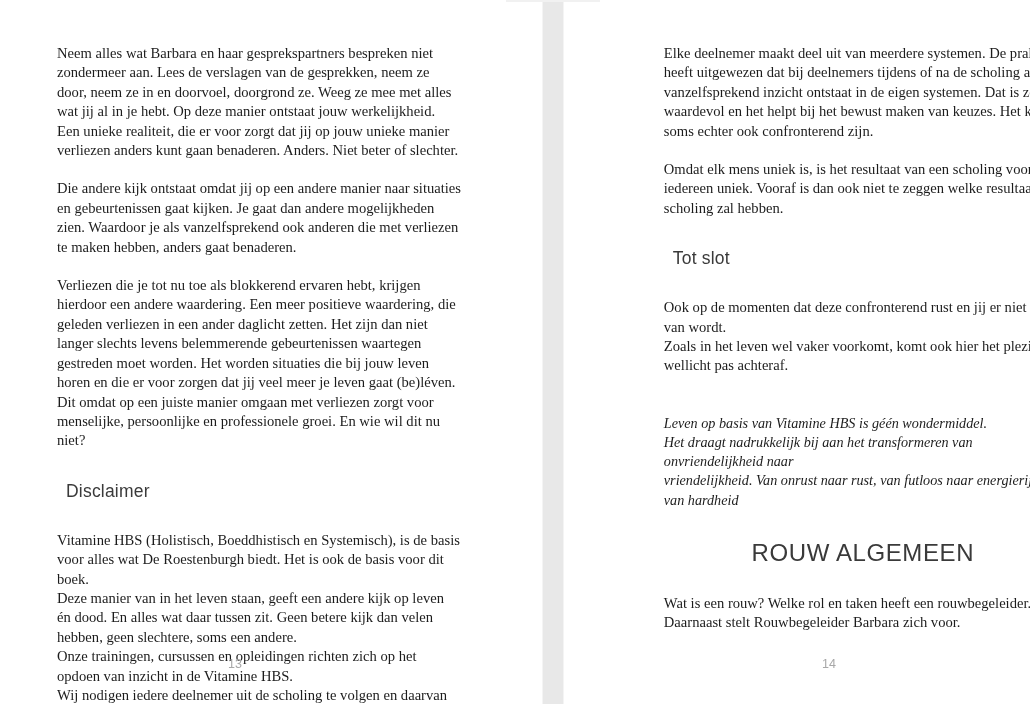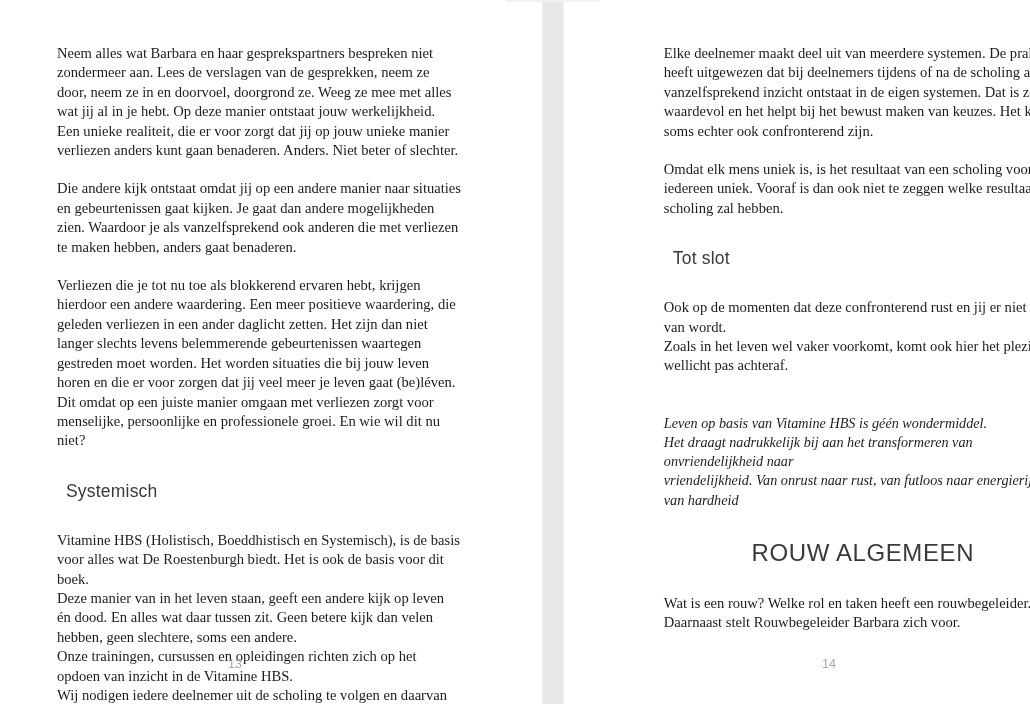--- a/index.html
+++ b/index.html
@@ -125,21 +125,21 @@
 
       <p class="body">Neem alles wat Barbara en haar gesprekspartners bespreken niet zondermeer aan. Lees de verslagen van de gesprekken, neem ze door, neem ze in en doorvoel, doorgrond ze. Weeg ze mee met alles wat jij al in je hebt. Op deze manier ontstaat jouw werkelijkheid. Een unieke realiteit, die er voor zorgt dat jij op jouw unieke manier verliezen anders kunt gaan benaderen. Anders. Niet beter of slechter.</p>
       <div class="gap"></div>
 
       <p class="body">Die andere kijk ontstaat omdat jij op een andere manier naar situaties en gebeurtenissen gaat kijken. Je gaat dan andere mogelijkheden zien. Waardoor je als vanzelfsprekend ook anderen die met verliezen te maken hebben, anders gaat benaderen.</p>
       <div class="gap"></div>
 
       <p class="body">Verliezen die je tot nu toe als blokkerend ervaren hebt, krijgen hierdoor een andere waardering. Een meer positieve waardering, die geleden verliezen in een ander daglicht zetten. Het zijn dan niet langer slechts levens belemmerende gebeurtenissen waartegen gestreden moet worden. Het worden situaties die bij jouw leven horen en die er voor zorgen dat jij veel meer je leven gaat (be)léven. Dit omdat op een juiste manier omgaan met verliezen zorgt voor menselijke, persoonlijke en professionele groei. En wie wil dit nu niet?</p>
       <div class="gap"></div>
 
-      <h2 class="heading">Systemisch</h2>
+      <h2 class="heading">Disclaimer</h2>
       <div class="gap"></div>
 
       <p class="body">Vitamine HBS (Holistisch, Boeddhistisch en Systemisch), is de basis voor alles wat De Roestenburgh biedt. Het is ook de basis voor dit boek.</p>
       <p class="body">Deze manier van in het leven staan, geeft een andere kijk op leven én dood. En alles wat daar tussen zit. Geen betere kijk dan velen hebben, geen slechtere, soms een andere.</p>
       <p class="body">Onze trainingen, cursussen en opleidingen richten zich op het opdoen van inzicht in de Vitamine HBS.</p>
       <p class="body">Wij nodigen iedere deelnemer uit de scholing te volgen en daarvan niets klakkeloos aan te nemen. Tegelijkertijd nodigen wij iedereen uit, niets uit de inhoud zonder meer af te wijzen. Wij wensen het elke lezer toe dat het lukt de inhoud van de scholing open te beschouwen, te doorgronden, te wegen en op basis daarvan een eigen kijk te laten ontstaan. En op basis van die eigen kijk bewust in het leven te gaan staan.</p>
 
     </div>
 
     <div class="pagenum">13</div>

